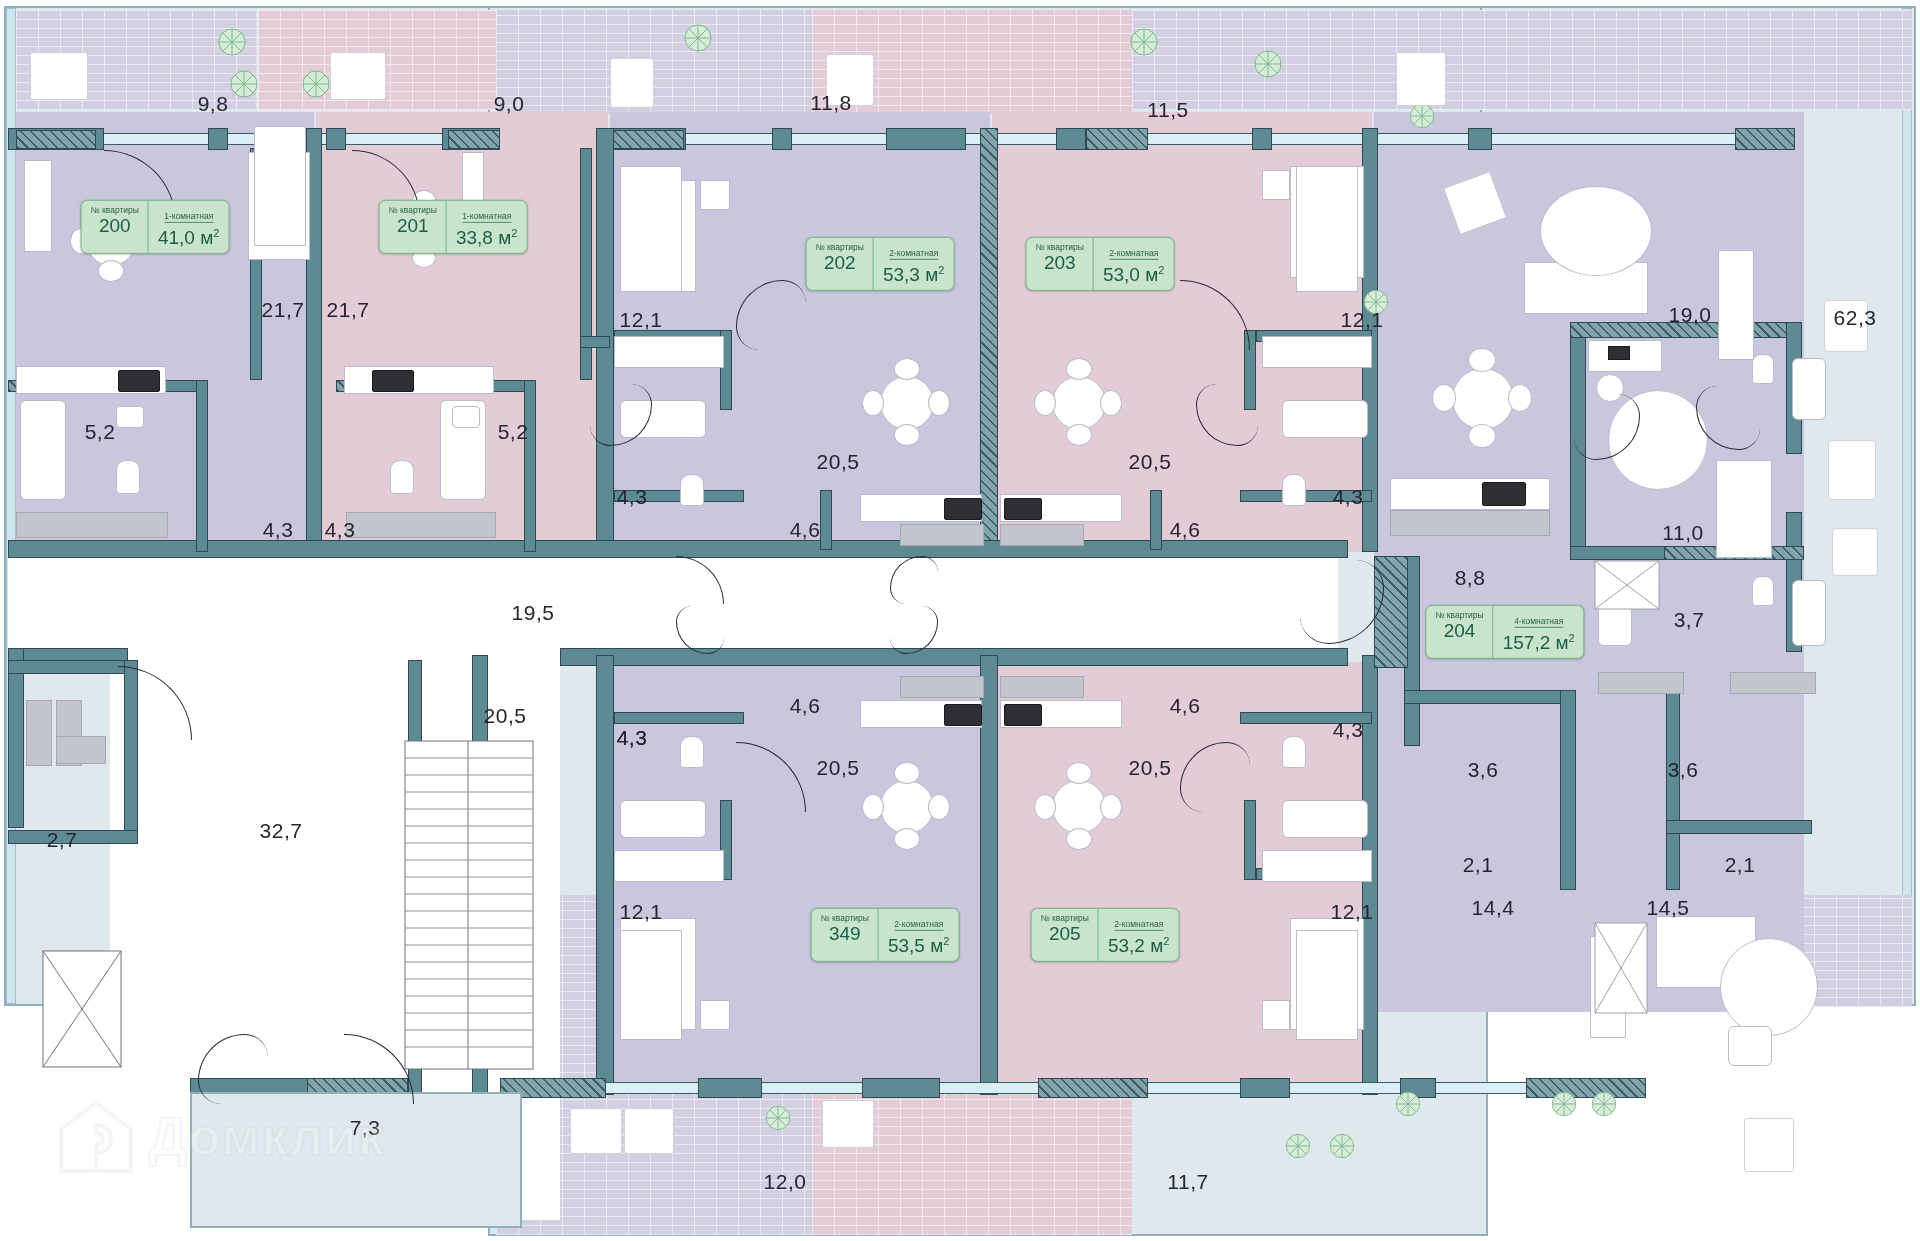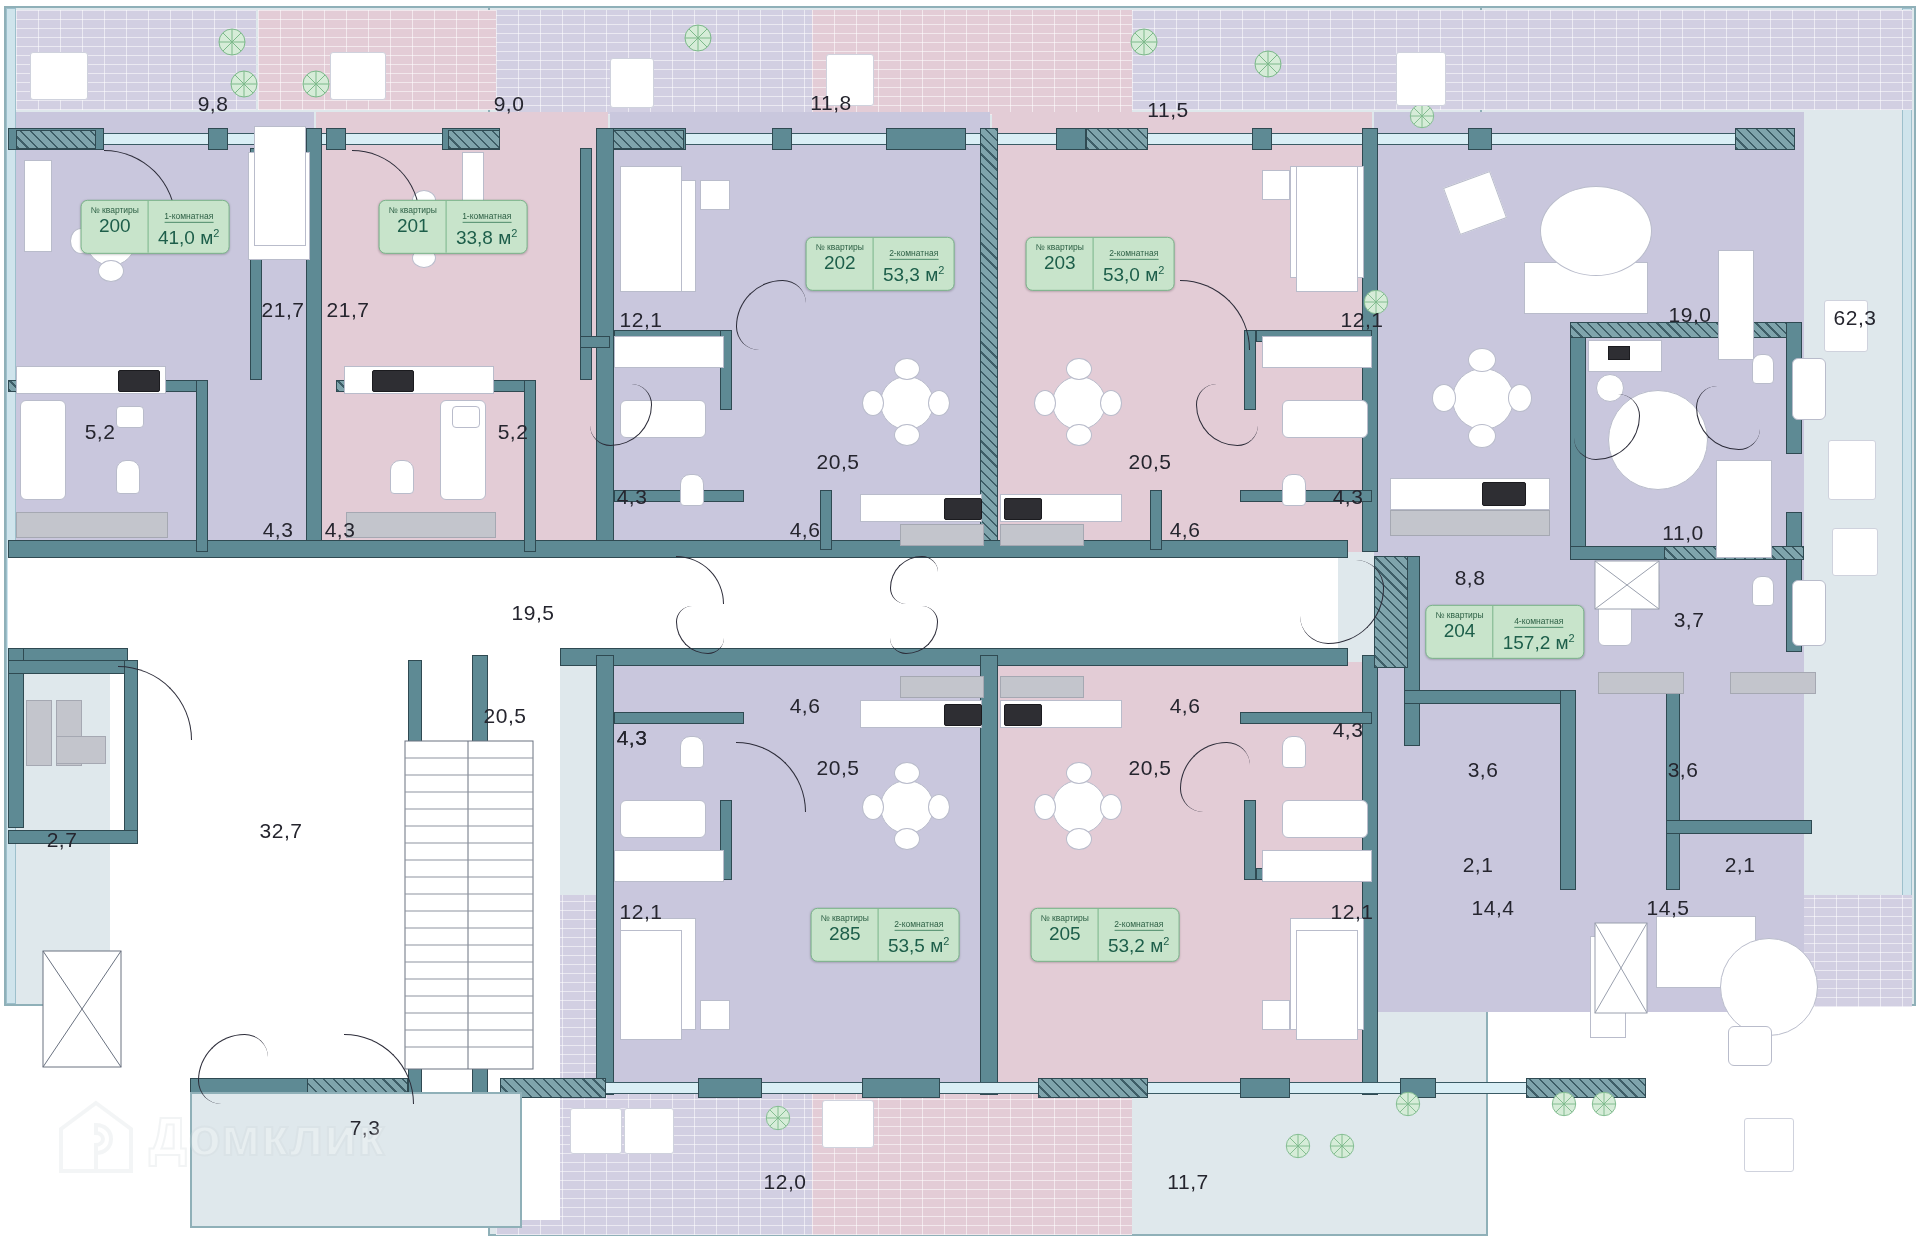--- a/index.html
+++ b/index.html
@@ -672,21 +672,21 @@
     </div>
     <div class="badge-col">
       <div class="badge-cap ul">4-комнатная</div>
       <div class="badge-val"><span>157,2 м</span><span class="sup">2</span></div>
     </div>
   </div>
 
   <div class="badge" style="left:885px; top:935px;">
     <div class="badge-col">
       <div class="badge-cap">№ квартиры</div>
-      <div class="badge-val">285</div>
+      <div class="badge-val">349</div>
     </div>
     <div class="badge-col">
       <div class="badge-cap ul">2-комнатная</div>
       <div class="badge-val"><span>53,5 м</span><span class="sup">2</span></div>
     </div>
   </div>
 
   <div class="badge" style="left:1105px; top:935px;">
     <div class="badge-col">
       <div class="badge-cap">№ квартиры</div>

